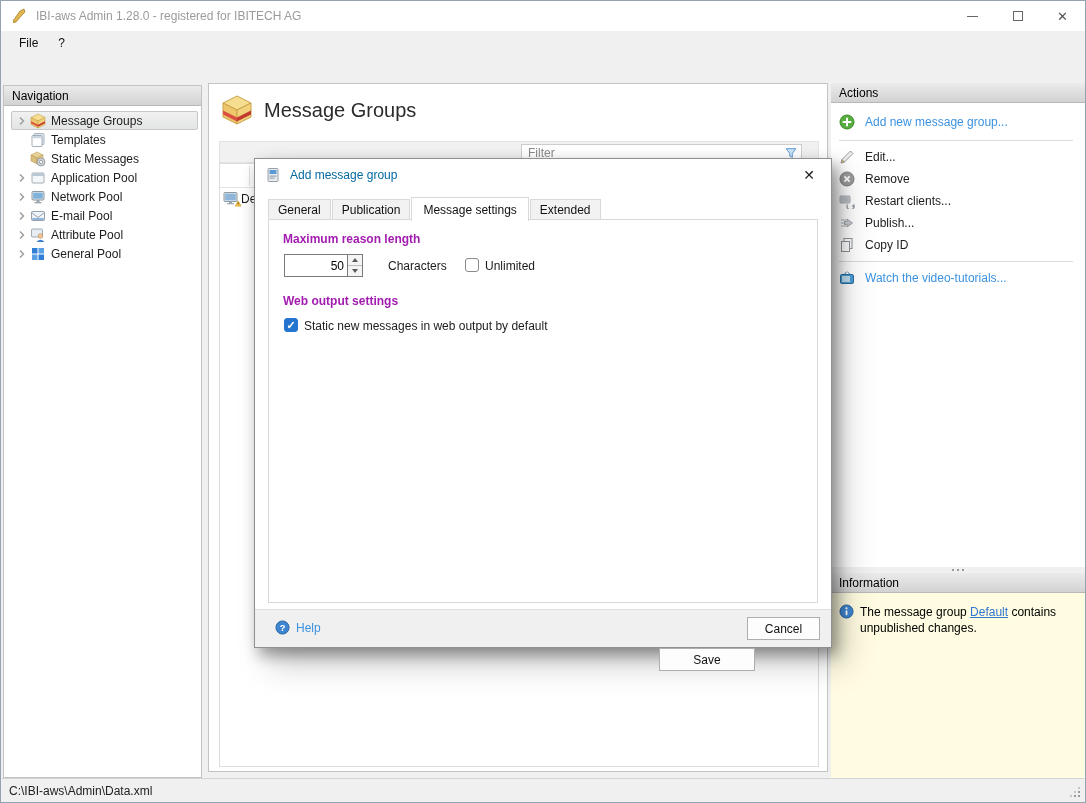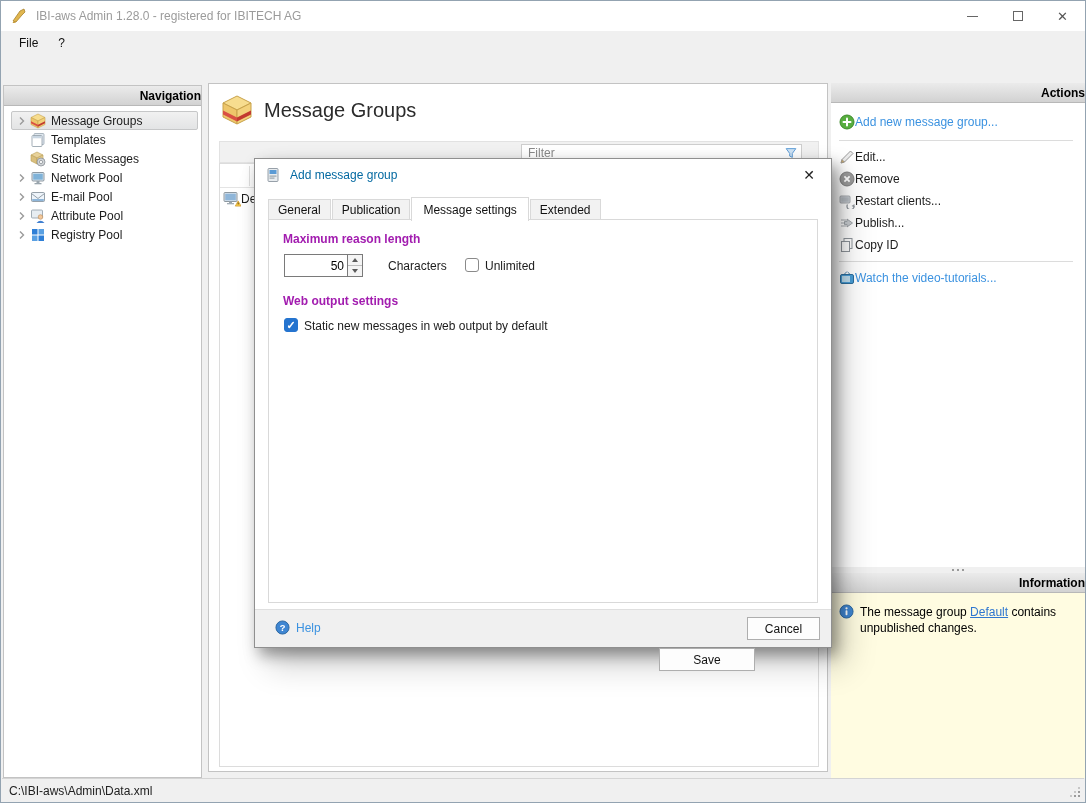--- a/index.html
+++ b/index.html
@@ -19,21 +19,21 @@
   .glyph-close { color:#555; font-size:13px; line-height:1; }
 
   
   .menubar { position:absolute; top:30px; left:1px; right:1px; height:24px; background:#f0f0f0; display:flex; align-items:center; padding-left:7px; }
   .menu-item { padding:3px 10px; color:#111; }
   .toolbar { position:absolute; top:54px; left:1px; right:1px; height:24px; background:#f0f0f0; display:flex; align-items:center; padding-left:6px; border-bottom:1px solid #e6e6e6; }
   .tool-btn { display:flex; align-items:center; gap:4px; padding:2px 6px; color:#8f8f8f; }
   .tool-btn svg { display:block; }
 
   
-  .panel-header { height:20px; background:linear-gradient(#ebebeb,#d2d2d2); border-bottom:1px solid #b8b8b8; font-weight:bold; color:#000; padding:3px 0 0 8px; font-size:12px;text-align:right; }
+  .panel-header { height:20px; background:linear-gradient(#ebebeb,#d2d2d2); border-bottom:1px solid #b8b8b8; font-weight:normal; color:#000; padding:3px 0 0 8px; font-size:12px; }
 
   
   .nav-panel { position:absolute; left:2px; top:84px; width:199px; height:693px; background:#fff; border:1px solid #c3c3c3; }
   .nav-tree { padding-top:5px; }
   .nav-row { height:19px; display:flex; align-items:center; margin:0 3px 0 7px; padding-left:2px; border:1px solid transparent; }
   .nav-row.selected { background:linear-gradient(#f1f1f1,#e3e4e5); border:1px solid #c6c7c8; border-radius:2px; }
   .nav-chevron { width:16px; height:16px; flex:0 0 16px; }
   .nav-icon { width:16px; height:16px; flex:0 0 16px; margin-right:5px; }
   .nav-label { color:#1c1c1c; white-space:nowrap; }
 
@@ -47,21 +47,21 @@
   .list-box { position:absolute; left:10px; top:79px; width:600px; height:604px; background:#fff; border:1px solid #dcdcdc; }
   .list-header { position:relative; height:24px; border-bottom:1px solid #e4e4e4; }
   .list-header .col-line { position:absolute; left:29px; top:2px; height:20px; border-left:1px solid #e0e0e0; }
   .list-header .col-label { position:absolute; left:34px; top:5px; color:#333; }
   .list-row { position:relative; height:22px; display:flex; align-items:center; }
   .list-row .row-icon { position:absolute; left:3px; top:2px; width:18px; height:17px; }
   .list-row .row-label { position:absolute; left:21px; top:4px; }
 
   
   .actions-panel { position:absolute; left:830px; top:82px; width:254px; height:484px; background:#fff; }
-  .action-row { display:flex; align-items:center; height:22px; padding-left:8px; }
+  .action-row { display:flex; align-items:center; height:22px; padding-left:8px; gap:10px; }
   .action-row.primary { height:26px; margin-top:6px; }
   .action-row svg { flex:0 0 16px; }
   .action-label { color:#1c1c1c; }
   .action-link { color:#3b92e0; }
   .action-sep { border-top:1px solid #dcdcdc; margin:5px 12px 5px 8px; }
 
   .splitter { position:absolute; left:830px; top:566px; width:254px; height:6px; display:flex; align-items:center; justify-content:center; gap:3px; }
   .splitter i { width:2px; height:2px; background:#9a9a9a; display:block; }
 
   
@@ -179,20 +179,30 @@
         <svg class="nav-icon" viewBox="0 0 16 16">
             <polygon points="7,1 13,4 7,7 1,4" fill="#e8d29a" stroke="#b99d55" stroke-width="0.6"></polygon>
             <polygon points="1,4 7,7 7,13 1,10" fill="#dabf7d" stroke="#b99d55" stroke-width="0.6"></polygon>
             <polygon points="13,4 7,7 7,13 13,10" fill="#e3cb8c" stroke="#b99d55" stroke-width="0.6"></polygon>
             <circle cx="11" cy="11" r="4" fill="#cfd3d6" stroke="#8d9297" stroke-width="0.8"></circle>
             <circle cx="11" cy="11" r="1.6" fill="#fff" stroke="#8d9297" stroke-width="0.8"></circle>
           </svg>
         <span class="nav-label">Static Messages</span>
       </div>
 
+      <div class="nav-row">
+        <svg class="nav-chevron" viewBox="0 0 16 16">
+            <path d="M6 4.5 L9.5 8 L6 11.5" fill="none" stroke="#9a9a9a" stroke-width="1.4"></path>
+          </svg>
+        <svg class="nav-icon" viewBox="0 0 16 16">
+            <rect x="2" y="3" width="12" height="10" rx="1" fill="#f4f7f9" stroke="#8d9aa5" stroke-width="0.8"></rect>
+            <rect x="2.4" y="3.4" width="11.2" height="2.6" fill="#b9c8d4"></rect>
+          </svg>
+        <span class="nav-label">Application Pool</span>
+      </div>
 
       <div class="nav-row">
         <svg class="nav-chevron" viewBox="0 0 16 16">
             <path d="M6 4.5 L9.5 8 L6 11.5" fill="none" stroke="#9a9a9a" stroke-width="1.4"></path>
           </svg>
         <svg class="nav-icon" viewBox="0 0 16 16">
             <rect x="2" y="2.5" width="12" height="8.5" rx="1" fill="#dfeaf2" stroke="#74808a" stroke-width="0.8"></rect>
             <rect x="3.2" y="3.7" width="9.6" height="6" fill="#7fb2d8"></rect>
             <rect x="6.5" y="11" width="3" height="2" fill="#9aa5ad"></rect>
             <rect x="4.5" y="13" width="7" height="1.3" fill="#9aa5ad"></rect>
@@ -227,21 +237,21 @@
       <div class="nav-row">
         <svg class="nav-chevron" viewBox="0 0 16 16">
             <path d="M6 4.5 L9.5 8 L6 11.5" fill="none" stroke="#9a9a9a" stroke-width="1.4"></path>
           </svg>
         <svg class="nav-icon" viewBox="0 0 16 16">
             <rect x="2" y="2" width="5.5" height="5.5" fill="#2f7fd6"></rect>
             <rect x="8.5" y="2" width="5.5" height="5.5" fill="#5aa0e2"></rect>
             <rect x="2" y="8.5" width="5.5" height="5.5" fill="#5aa0e2"></rect>
             <rect x="8.5" y="8.5" width="5.5" height="5.5" fill="#2f7fd6"></rect>
           </svg>
-        <span class="nav-label">Registry Pool</span>
+        <span class="nav-label">General Pool</span>
       </div>
 
     </div>
   </div>
 
   <div class="main-panel">
     <div class="main-header">
       <svg width="32" height="32" viewBox="0 0 16 16">
           <polygon points="8,1 15,4.5 8,8 1,4.5" fill="#f7dd8f" stroke="#c8a24b" stroke-width="0.5"></polygon>
           <polygon points="1,4.5 8,8 8,15 1,11.5" fill="#eec66a" stroke="#c8a24b" stroke-width="0.5"></polygon>

